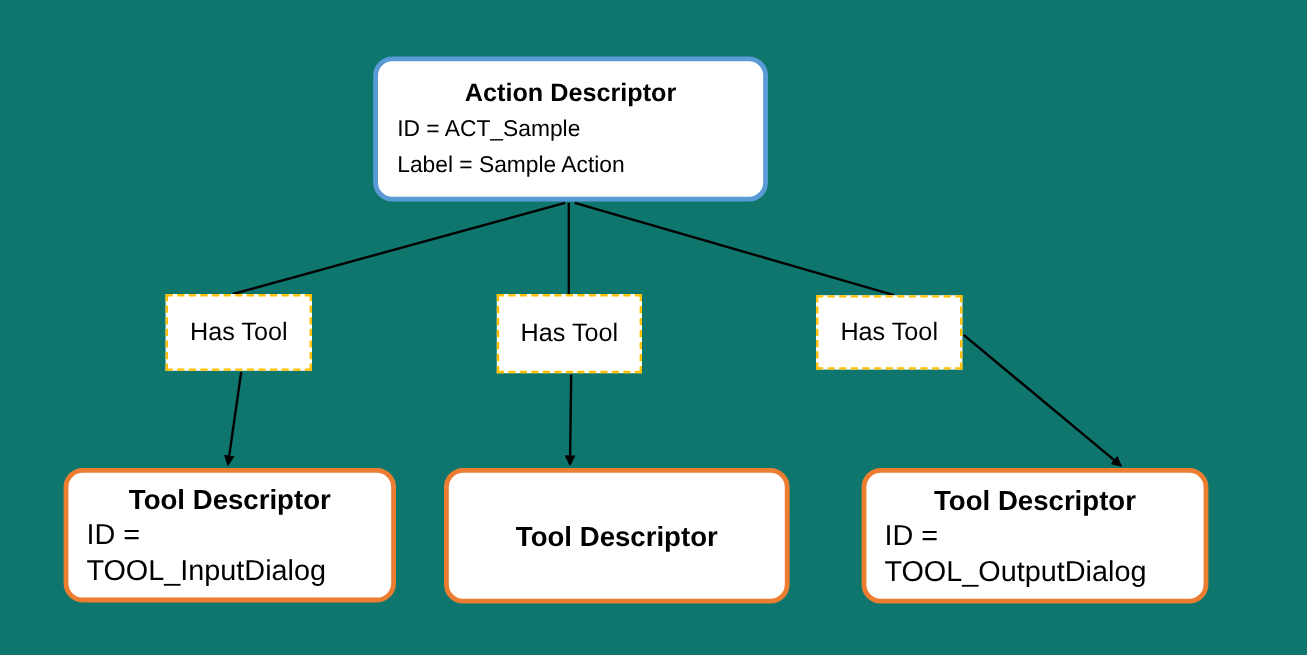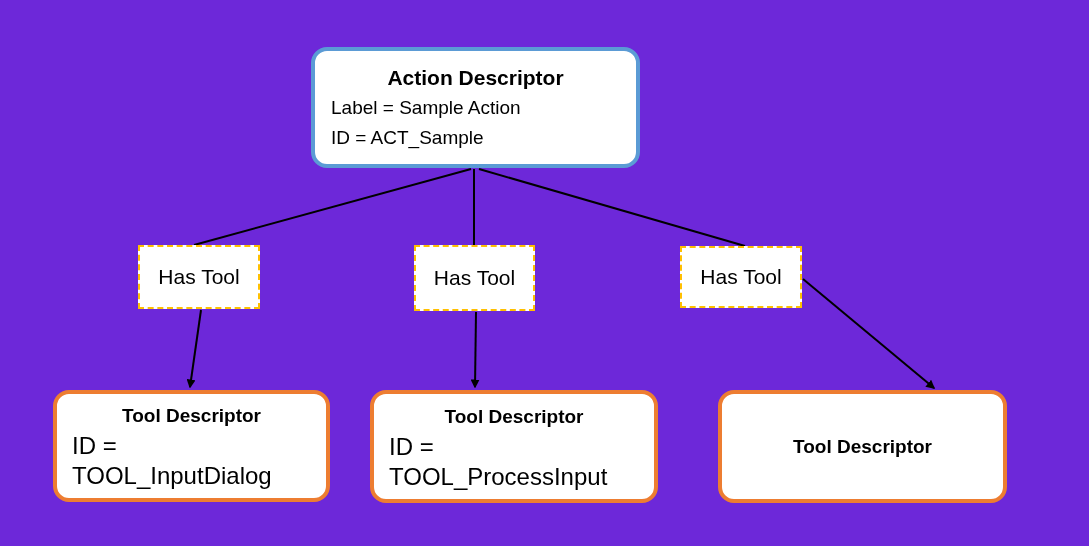--- a/index.html
+++ b/index.html
@@ -5,21 +5,21 @@
   html, body {
     margin: 0;
     padding: 0;
     background: #ffffff;
     font-family: "Liberation Sans", "DejaVu Sans", sans-serif;
   }
   .canvas {
     position: relative;
     width: 1089px;
     height: 546px;
-    background: #6d28d9;
+    background: #0f766e;
     overflow: hidden;
   }
   .edges {
     position: absolute;
     left: 0; top: 0;
     width: 1089px;
     height: 546px;
     pointer-events: none;
   }
   .node {
@@ -63,21 +63,21 @@
   .tool-box {
     border: 4px solid #ED7D31;
     border-radius: 16px;
     display: flex;
     flex-direction: column;
     justify-content: center;
     padding: 6px 15px;
   }
   .tool-box .title {
     font-weight: bold;
-    font-size: 19px;
+    font-size: 23px;
     line-height: 30px;
     text-align: center;
   }
   .tool-box .attr {
     font-size: 24px;
     line-height: 30px;
     text-align: left;
   }
   .tool-1 { left: 53px;  top: 390px; width: 277px; height: 112px; }
   .tool-2 { left: 370px; top: 390px; width: 288px; height: 113px; }
@@ -97,39 +97,39 @@
     <line x1="471" y1="169" x2="194" y2="245" stroke="#000000" stroke-width="2"></line>
     <line x1="474" y1="169" x2="474" y2="245" stroke="#000000" stroke-width="2"></line>
     <line x1="479" y1="169" x2="745" y2="246" stroke="#000000" stroke-width="2"></line>
     <line x1="201" y1="310" x2="190" y2="387" stroke="#000000" stroke-width="2" marker-end="url(#arrow)"></line>
     <line x1="476" y1="312" x2="475" y2="387" stroke="#000000" stroke-width="2" marker-end="url(#arrow)"></line>
     <line x1="803" y1="279" x2="934" y2="388" stroke="#000000" stroke-width="2" marker-end="url(#arrow)"></line>
   </svg>
 
   <div class="node action-box">
     <div class="title">Action Descriptor</div>
+    <div class="attr">ID = ACT_Sample</div>
     <div class="attr">Label = Sample Action</div>
-    <div class="attr">ID = ACT_Sample</div>
   </div>
 
   <div class="node relation-box relation-1">
     <span>Has Tool</span>
   </div>
   <div class="node relation-box relation-2">
     <span>Has Tool</span>
   </div>
   <div class="node relation-box relation-3">
     <span>Has Tool</span>
   </div>
 
   <div class="node tool-box tool-1">
     <div class="title">Tool Descriptor</div>
     <div class="attr">ID = TOOL_InputDialog</div>
   </div>
   <div class="node tool-box tool-2">
     <div class="title">Tool Descriptor</div>
-    <div class="attr">ID = TOOL_ProcessInput</div>
   </div>
   <div class="node tool-box tool-3">
     <div class="title">Tool Descriptor</div>
+    <div class="attr">ID = TOOL_OutputDialog</div>
   </div>
 
 </div>
 
 </body></html>

